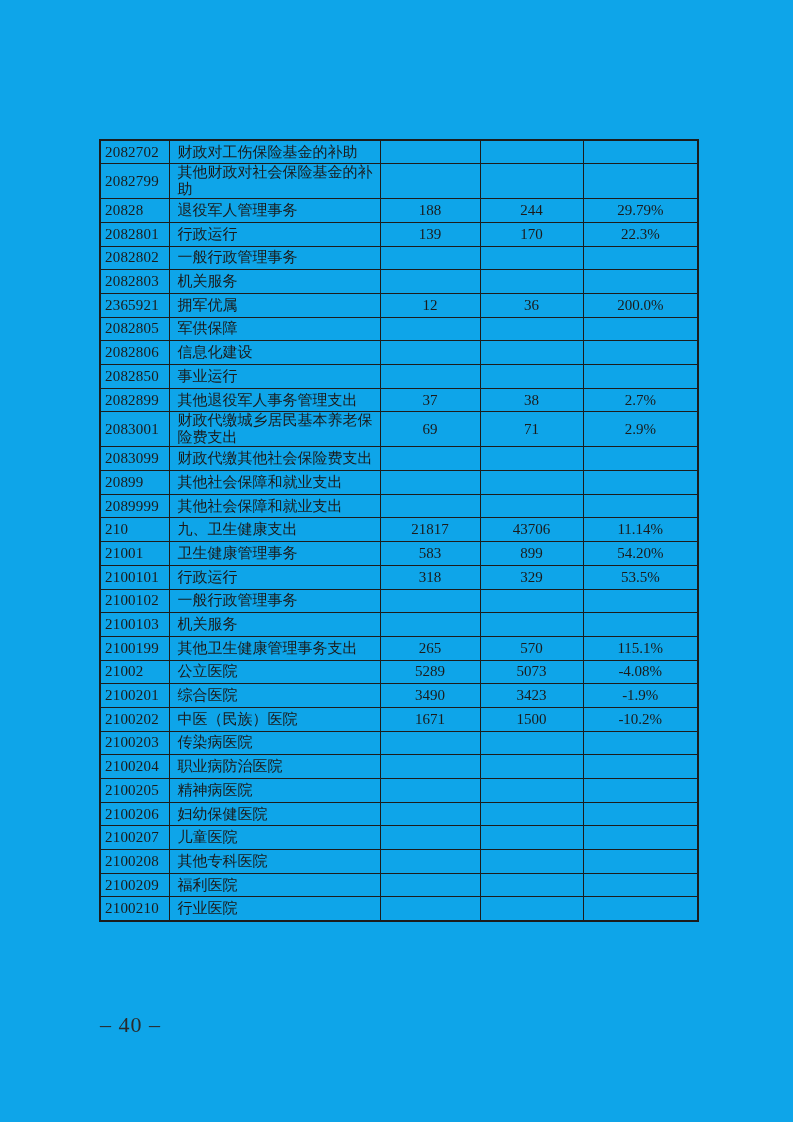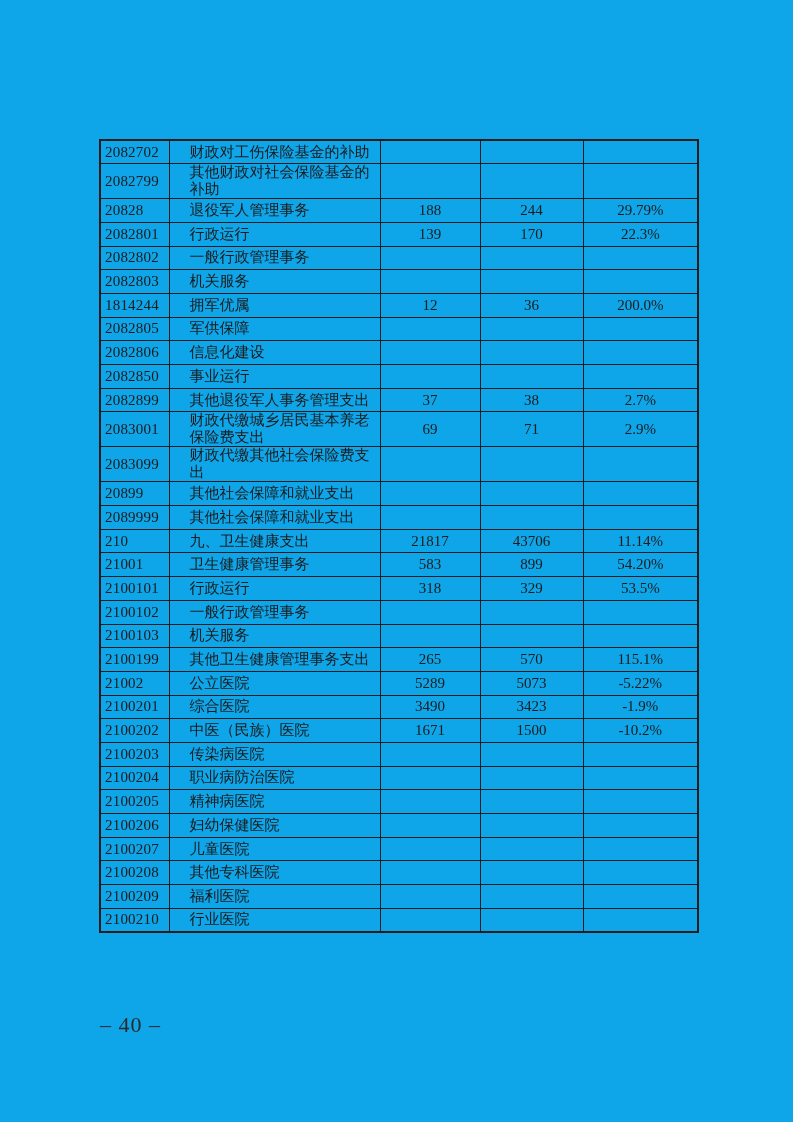--- a/index.html
+++ b/index.html
@@ -32,21 +32,21 @@
     line-height: 17px;
     overflow: hidden;
   }
   td.c0 {
     text-align: left;
     padding-left: 4px;
     letter-spacing: 0.2px;
   }
   td.c1 {
     text-align: left;
-    padding-left: 20px;
+    padding-left: 8px;
     font-size: 14.6px;
   }
   td.c2, td.c3, td.c4 {
     text-align: center;
   }
   .pagenum {
     position: absolute;
     left: 100px;
     top: 1012px;
     font-size: 22px;
@@ -104,21 +104,21 @@
           <td class="c4"></td>
         </tr>
         <tr>
           <td class="c0">2082803</td>
           <td class="c1">机关服务</td>
           <td class="c2"></td>
           <td class="c3"></td>
           <td class="c4"></td>
         </tr>
         <tr>
-          <td class="c0">1814244</td>
+          <td class="c0">2365921</td>
           <td class="c1">拥军优属</td>
           <td class="c2">12</td>
           <td class="c3">36</td>
           <td class="c4">200.0%</td>
         </tr>
         <tr>
           <td class="c0">2082805</td>
           <td class="c1">军供保障</td>
           <td class="c2"></td>
           <td class="c3"></td>
@@ -213,21 +213,21 @@
           <td class="c1">其他卫生健康管理事务支出</td>
           <td class="c2">265</td>
           <td class="c3">570</td>
           <td class="c4">115.1%</td>
         </tr>
         <tr>
           <td class="c0">21002</td>
           <td class="c1">公立医院</td>
           <td class="c2">5289</td>
           <td class="c3">5073</td>
-          <td class="c4">-5.22%</td>
+          <td class="c4">-4.08%</td>
         </tr>
         <tr>
           <td class="c0">2100201</td>
           <td class="c1">综合医院</td>
           <td class="c2">3490</td>
           <td class="c3">3423</td>
           <td class="c4">-1.9%</td>
         </tr>
         <tr>
           <td class="c0">2100202</td>

